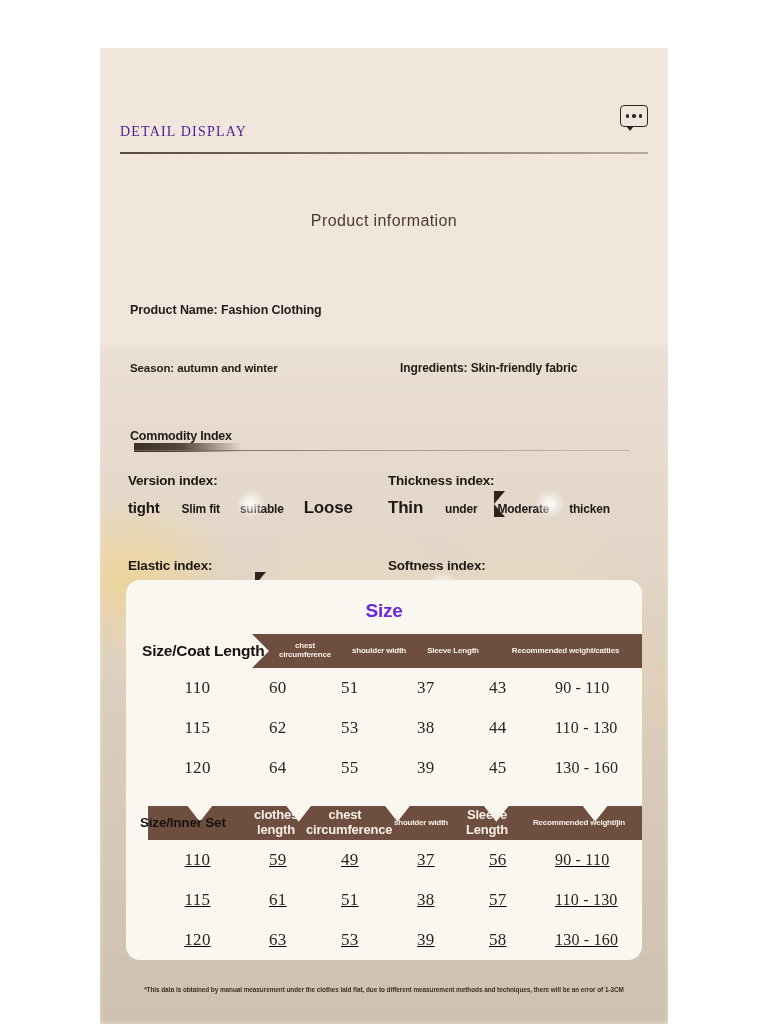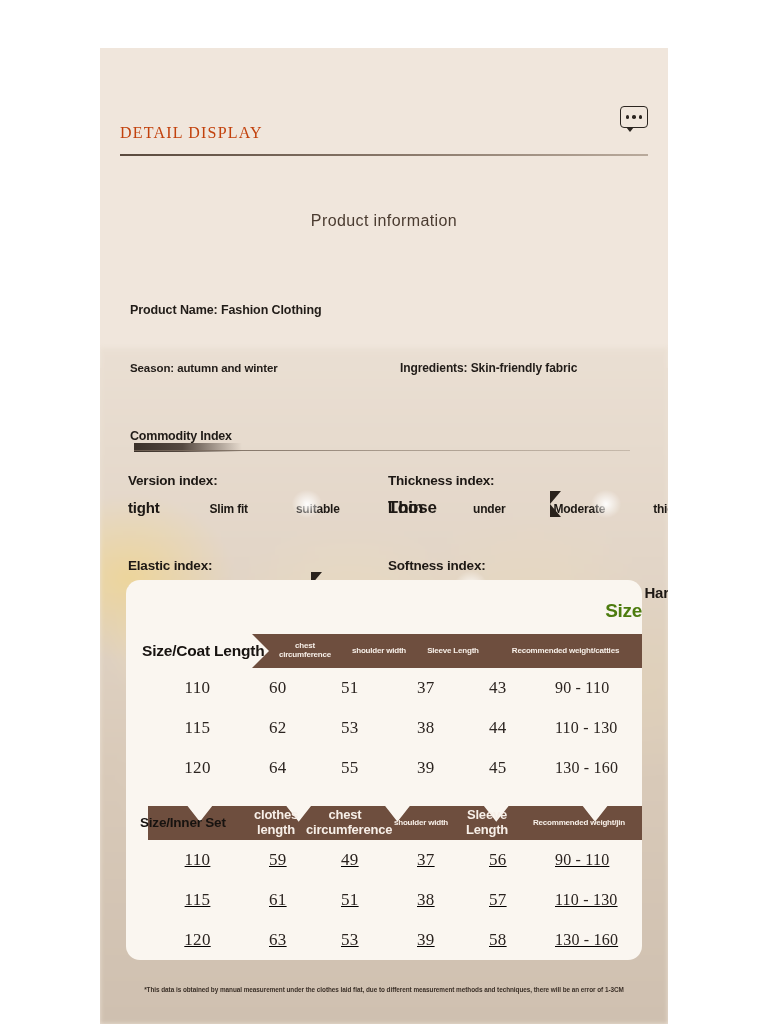--- a/index.html
+++ b/index.html
@@ -47,22 +47,22 @@
 
   .inner { position:absolute; left:0; top:0; width:568px; height:976px; }
 
   
   .hdr {
     position:absolute; left:20px; top:44px; width:528px;
   }
   .hdr-row { display:flex; align-items:center; justify-content:space-between; }
   .hdr-title {
     font-family:"Liberation Serif", serif;
-    font-size:16px; letter-spacing:1.2px;
-    color:#c2410c; font-weight:400;margin-top:32px;
+    font-size:14px; letter-spacing:1.2px;
+    color:#4c1d95; font-weight:400;margin-top:32px;
   }
   .chat-icon {
     width:28px; height:22px;
     border:1.6px solid #2b2520;
     border-radius:4px;
     position:relative;
     display:flex; align-items:center; justify-content:center;
     gap:3px;
   }
   .chat-icon::after {
@@ -114,21 +114,21 @@
 
   
   .idx-area { position:absolute; left:28px; top:425px; width:520px; }
   .idx-row { display:flex; }
   .idx-row + .idx-row { margin-top:40px; }
   .idx-col { width:260px; position:relative; }
   .idx-head {
     font-size:13.5px; font-weight:700; color:#1d1814;
     letter-spacing:-.2px; margin-bottom:10px;
   }
-  .idx-opts { display:flex; align-items:baseline;gap:28px; }
+  .idx-opts { display:flex; align-items:baseline; }
   .idx-opt {
     color:#1d1814; font-weight:700; white-space:nowrap;
     position:relative; letter-spacing:-.2px;
   }
   
   .sz-xl { font-size:17px; }
   .sz-lg { font-size:15px; }
   .sz-md { font-size:12px; }
   .sz-sm { font-size:10px; }
   .sz-xs { font-size:8.5px; }
@@ -150,22 +150,22 @@
   }
 
   
   .size-card {
     position:absolute; left:26px; top:532px;
     width:516px; height:380px;
     background:#faf6f0;
     border-radius:14px;
   }
   .size-title {
-    text-align:right; margin-top:20px;
-    font-size:19px; font-weight:700; color:#4d7c0f; letter-spacing:-.3px;
+    text-align:center; margin-top:20px;
+    font-size:19px; font-weight:700; color:#6d28d9; letter-spacing:-.3px;
   }
 
   
   .tbl { position:relative; }
   .t1 { margin-top:12px; }
   .t2 { margin-top:18px;text-decoration:underline; }
 
   .banner {
     position:relative; height:34px; width:516px;
   }

